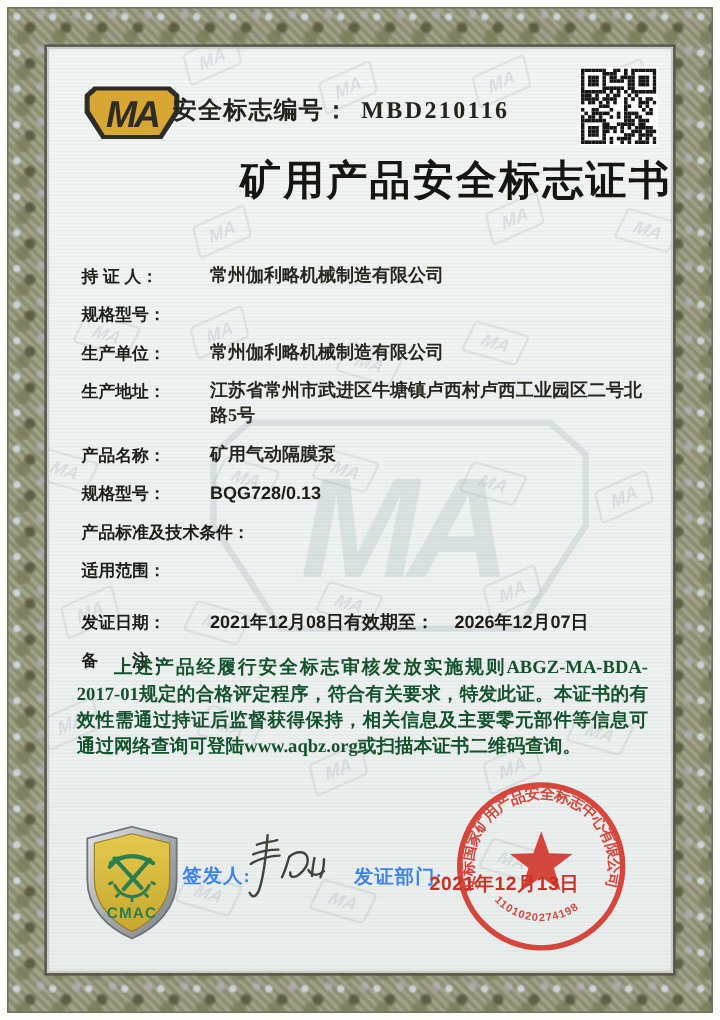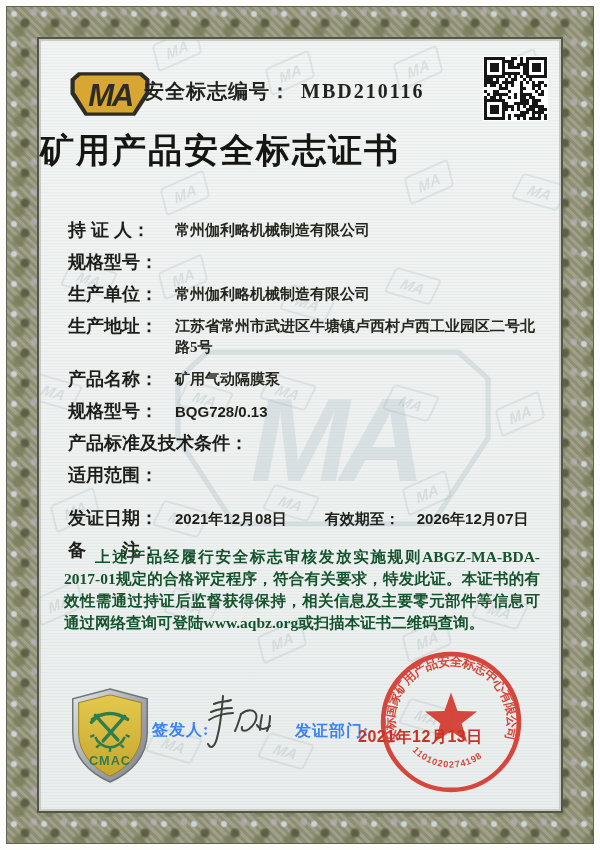--- a/index.html
+++ b/index.html
@@ -27,32 +27,32 @@
       border-radius:4px;color:rgba(145,160,172,.45);display:flex;align-items:center;justify-content:center;
       font:italic 900 15px "Liberation Sans",sans-serif;opacity:.5;}
   .big-wm{position:absolute;left:128px;top:298px;opacity:.55;pointer-events:none;}
 
   .ma-logo{position:absolute;left:28px;top:30px;}
   .num-line{position:absolute;left:104px;top:38px;font-size:20px;font-weight:600;color:#23241f;
             letter-spacing:1px;}
   .num-line .num{margin-left:10px;letter-spacing:2px;font-weight:600;}
   .qr{position:absolute;left:443px;top:16px;background:#fff;padding:1px;}
 
-  .title{position:absolute;left:0;right:0;top:88px;margin:0;text-align:left;
+  .title{position:absolute;left:0;right:0;top:88px;margin:0;text-align:right;
          font-size:34px;font-weight:900;color:#151511;letter-spacing:2px;}
 
   .fields{position:absolute;left:28px;right:22px;top:180px;}
   .row{display:flex;margin-bottom:11px;line-height:21px;}
   .lbl{flex:none;width:107px;font-family:"Liberation Sans",sans-serif;font-weight:700;
-       font-size:18px;color:#1d1e1a;}
+       font-size:14px;color:#1d1e1a;}
   .val{font-size:15px;font-weight:600;color:#26271f;}
   .val.alnum{font-family:"Liberation Sans",sans-serif;font-weight:700;color:#1d1e18;}
   .row.wide .lbl{width:auto;margin-right:36px;}
   .row.issue{margin-top:22px;}
-  .row.issue .pair2-lbl{flex:none;width:92px;margin-left:38px;font-family:"Liberation Sans",sans-serif;
+  .row.issue .pair2-lbl{flex:none;width:92px;font-family:"Liberation Sans",sans-serif;
        font-weight:700;font-size:15px;color:#1d1e1a;}
 
   .statement{position:absolute;left:24px;right:20px;top:506px;margin:0;
       font-size:15.5px;font-weight:600;color:#14532d;line-height:1.42;
       text-align:justify;text-indent:2em;}
 
   .cmac{position:absolute;left:24px;top:646px;}
   .signer-lbl,.issuer-lbl{position:absolute;font-size:16px;font-weight:700;color:#3b82f6;
       letter-spacing:1px;}
   .signer-lbl{left:112px;top:680px;}

